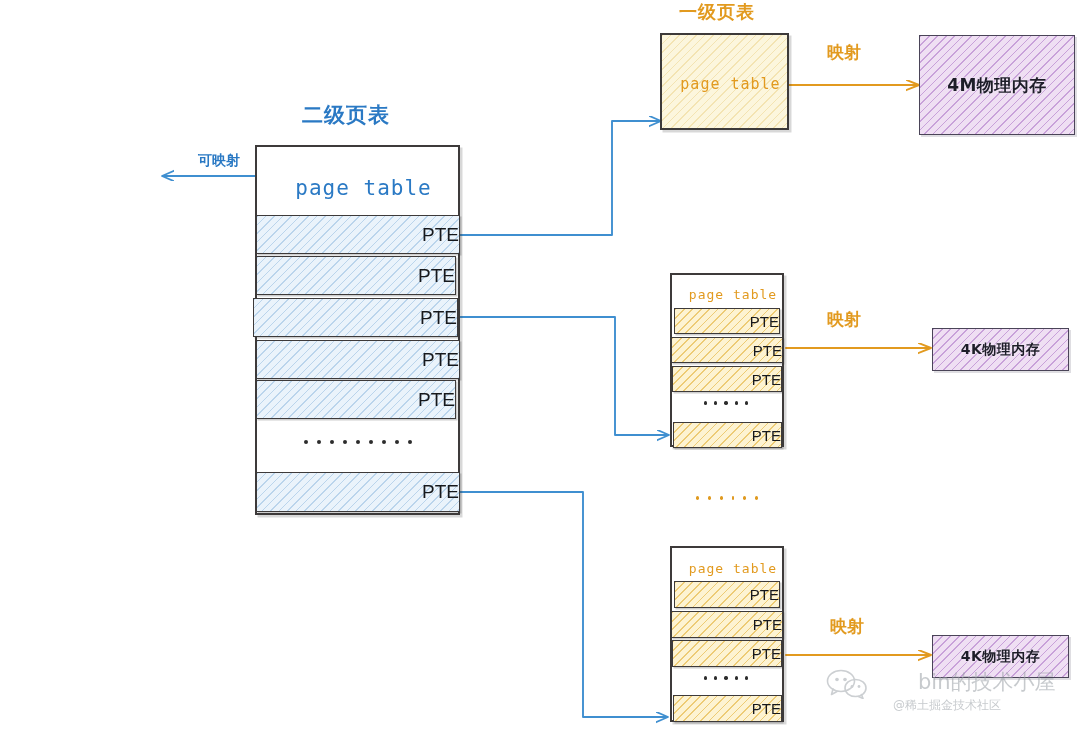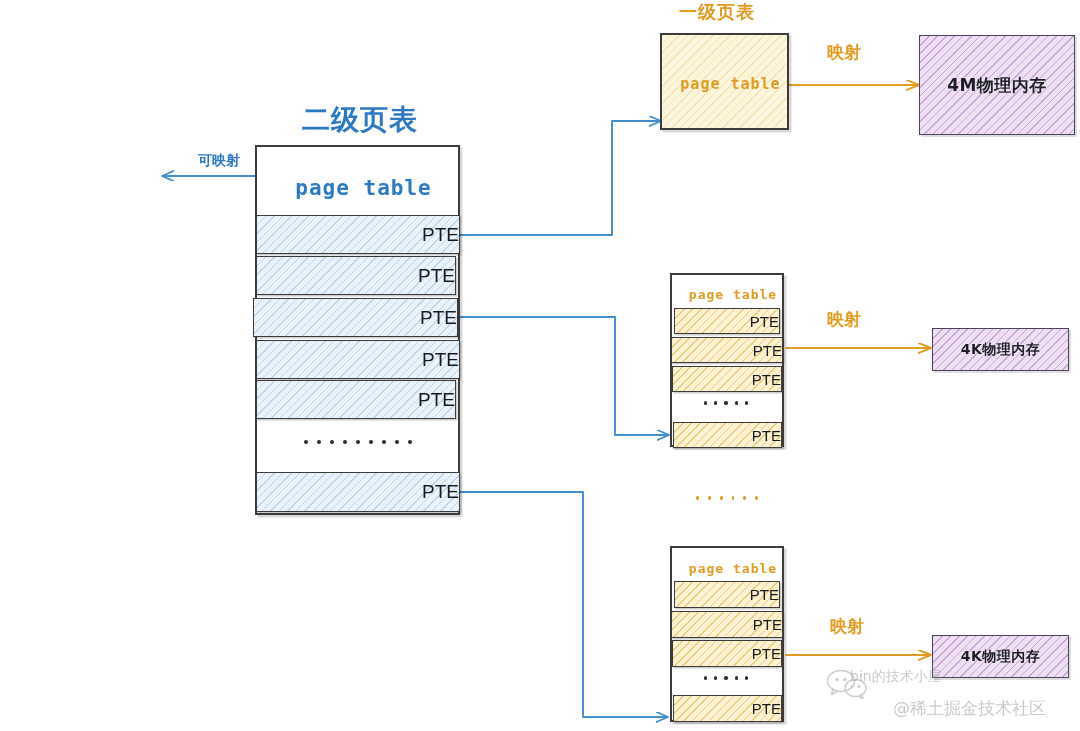--- a/index.html
+++ b/index.html
@@ -33,21 +33,21 @@
   
   .pt{
     position:absolute;box-sizing:border-box;
     border:2px solid #3d3a3a;background:#ffffff;
     box-shadow:2.5px 2.5px 0 rgba(60,60,60,.2);
   }
   .pt-title{
     position:absolute;left:12px;right:0;
     display:flex;align-items:center;justify-content:center;
     font-family:"DejaVu Sans Mono","Liberation Mono",monospace;
-    letter-spacing:1px;font-weight:700;text-align:center;
+    letter-spacing:1px;font-weight:400;text-align:center;
   }
 
   
   .row{
     position:absolute;box-sizing:border-box;
     display:flex;align-items:center;justify-content:flex-end;
     border:1.4px solid #3d3a3a;
     box-shadow:1.5px 1.5px 0 rgba(60,60,60,.25);
   }
   .row-label{
@@ -155,21 +155,21 @@
       <path d="M786,348 L930,348" fill="none" stroke="#e29a1f" stroke-width="2" stroke-linecap="round" marker-end="url(#aho)"></path>
     </g>
     <g>
       <path d="M786,655 L930,655" fill="none" stroke="#e29a1f" stroke-width="2" stroke-linecap="round" marker-end="url(#aho)"></path>
     </g>
   </svg>
 
 
   <div class="lbl blue cn" style="left:182px;top:152px;font-size:14px;margin-left:16px;">可映射</div>
 
-  <div class="lbl blue cn" style="left:302px;top:101px;font-size:28px;letter-spacing:1px;">二级页表</div>
+  <div class="lbl blue cn" style="left:302px;top:101px;font-size:21px;letter-spacing:1px;">二级页表</div>
 
   <div class="pt" style="left:255px;top:145px;width:205px;height:370px;">
     <div class="pt-title" style="top:18px;height:46px;color:#2a79c4;font-size:21px;">page table</div>
   </div>
 
   <div class="row blue" style="left:256px;top:215px;width:204px;height:39px;">
     <span class="row-label" style="font-size:19px;">PTE</span>
   </div>
   <div class="row blue" style="left:256px;top:256px;width:200px;height:39px;">
     <span class="row-label" style="font-size:19px;">PTE</span>
@@ -282,16 +282,16 @@
   <svg class="wm-ico" style="left:826px;top:669px;width:42px;height:30px;" viewBox="0 0 42 30">
     <ellipse cx="15" cy="12" rx="13.5" ry="10.5" fill="none" stroke="#9aa0a6" stroke-width="1.6"></ellipse>
     <path d="M7,20 L5.5,25.5 L11,22.5" fill="none" stroke="#9aa0a6" stroke-width="1.6" stroke-linejoin="round" stroke-linecap="round"></path>
     <circle cx="11" cy="10.5" r="1.8" fill="#9aa0a6"></circle>
     <circle cx="19" cy="10.5" r="1.8" fill="#9aa0a6"></circle>
     <ellipse cx="29.5" cy="19" rx="10.5" ry="8.5" fill="none" stroke="#9aa0a6" stroke-width="1.6"></ellipse>
     <path d="M35.5,25.5 L37,29.5 L32.5,27.5" fill="none" stroke="#9aa0a6" stroke-width="1.6" stroke-linejoin="round" stroke-linecap="round"></path>
     <circle cx="26" cy="17.5" r="1.4" fill="#9aa0a6"></circle>
     <circle cx="33" cy="17.5" r="1.4" fill="#9aa0a6"></circle>
   </svg>
-  <div class="wm" style="left:850px;top:668px;font-size:14px;">bin的技术小屋</div>
-  <div class="wm" style="left:893px;top:697px;font-size:17px;">@稀土掘金技术社区</div>
+  <div class="wm" style="left:918px;top:668px;font-size:21px;">bin的技术小屋</div>
+  <div class="wm" style="left:893px;top:697px;font-size:12px;">@稀土掘金技术社区</div>
 
 </div>
 
 </body></html>

